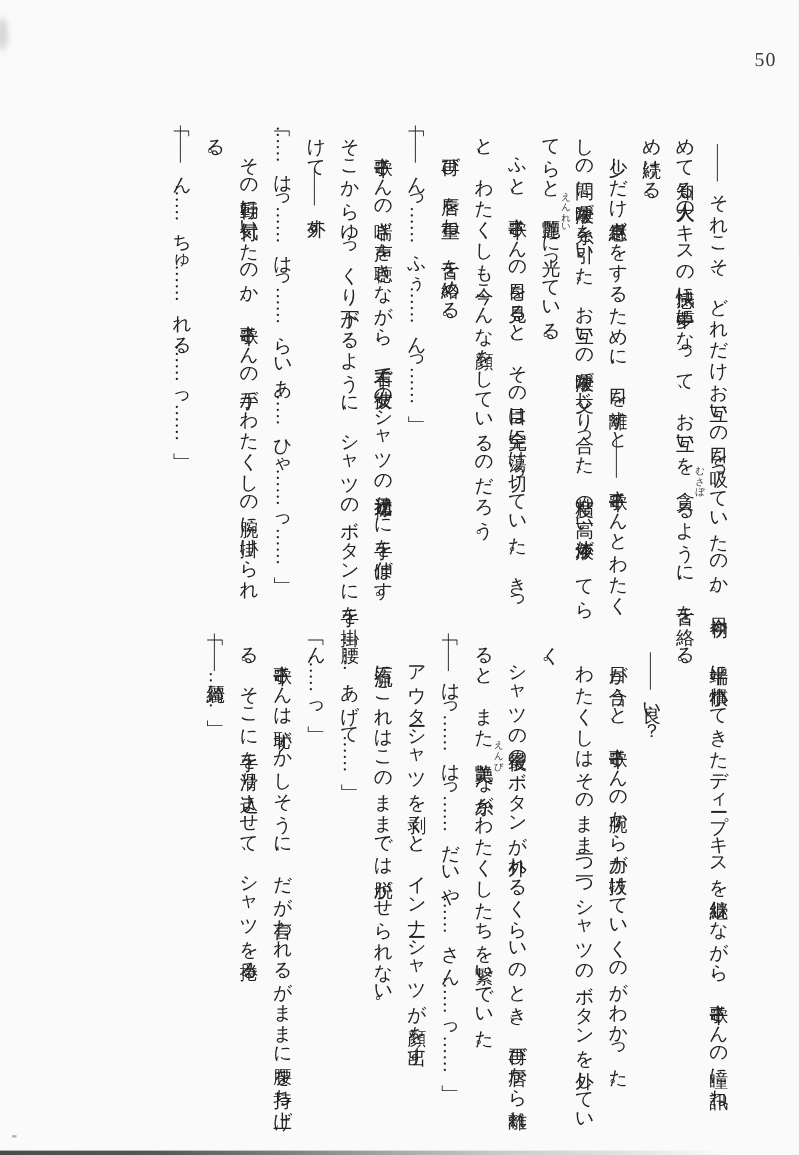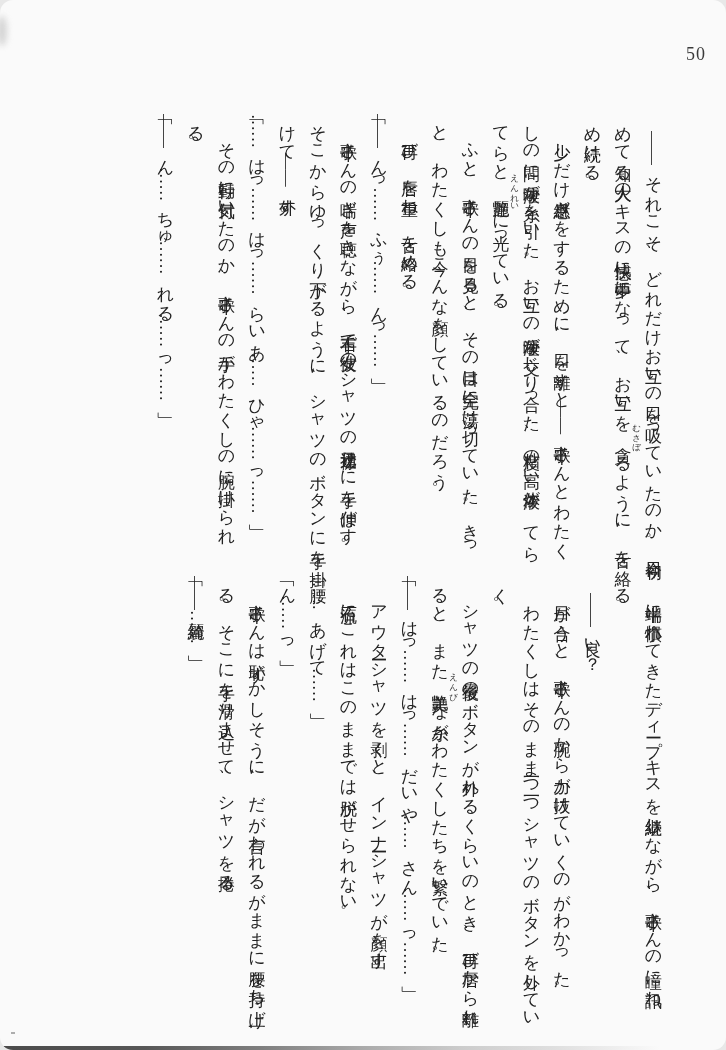--- a/index.html
+++ b/index.html
@@ -7,21 +7,20 @@
   body { background:#e8e8e8; }
 
   .page {
     position:relative;
     width:726px; height:1050px;
     margin:0 auto;
     background:var(--bg);
     overflow:hidden;
     font-family:"Liberation Serif","DejaVu Serif",serif;
     color:var(--ink);
-    border-radius:13px;
   }
 
   .page-number {
     position:absolute;
     top:44px; right:20px;
     font-size:18px;
     letter-spacing:1px;
     color:#3a3a3a;
   }
 

